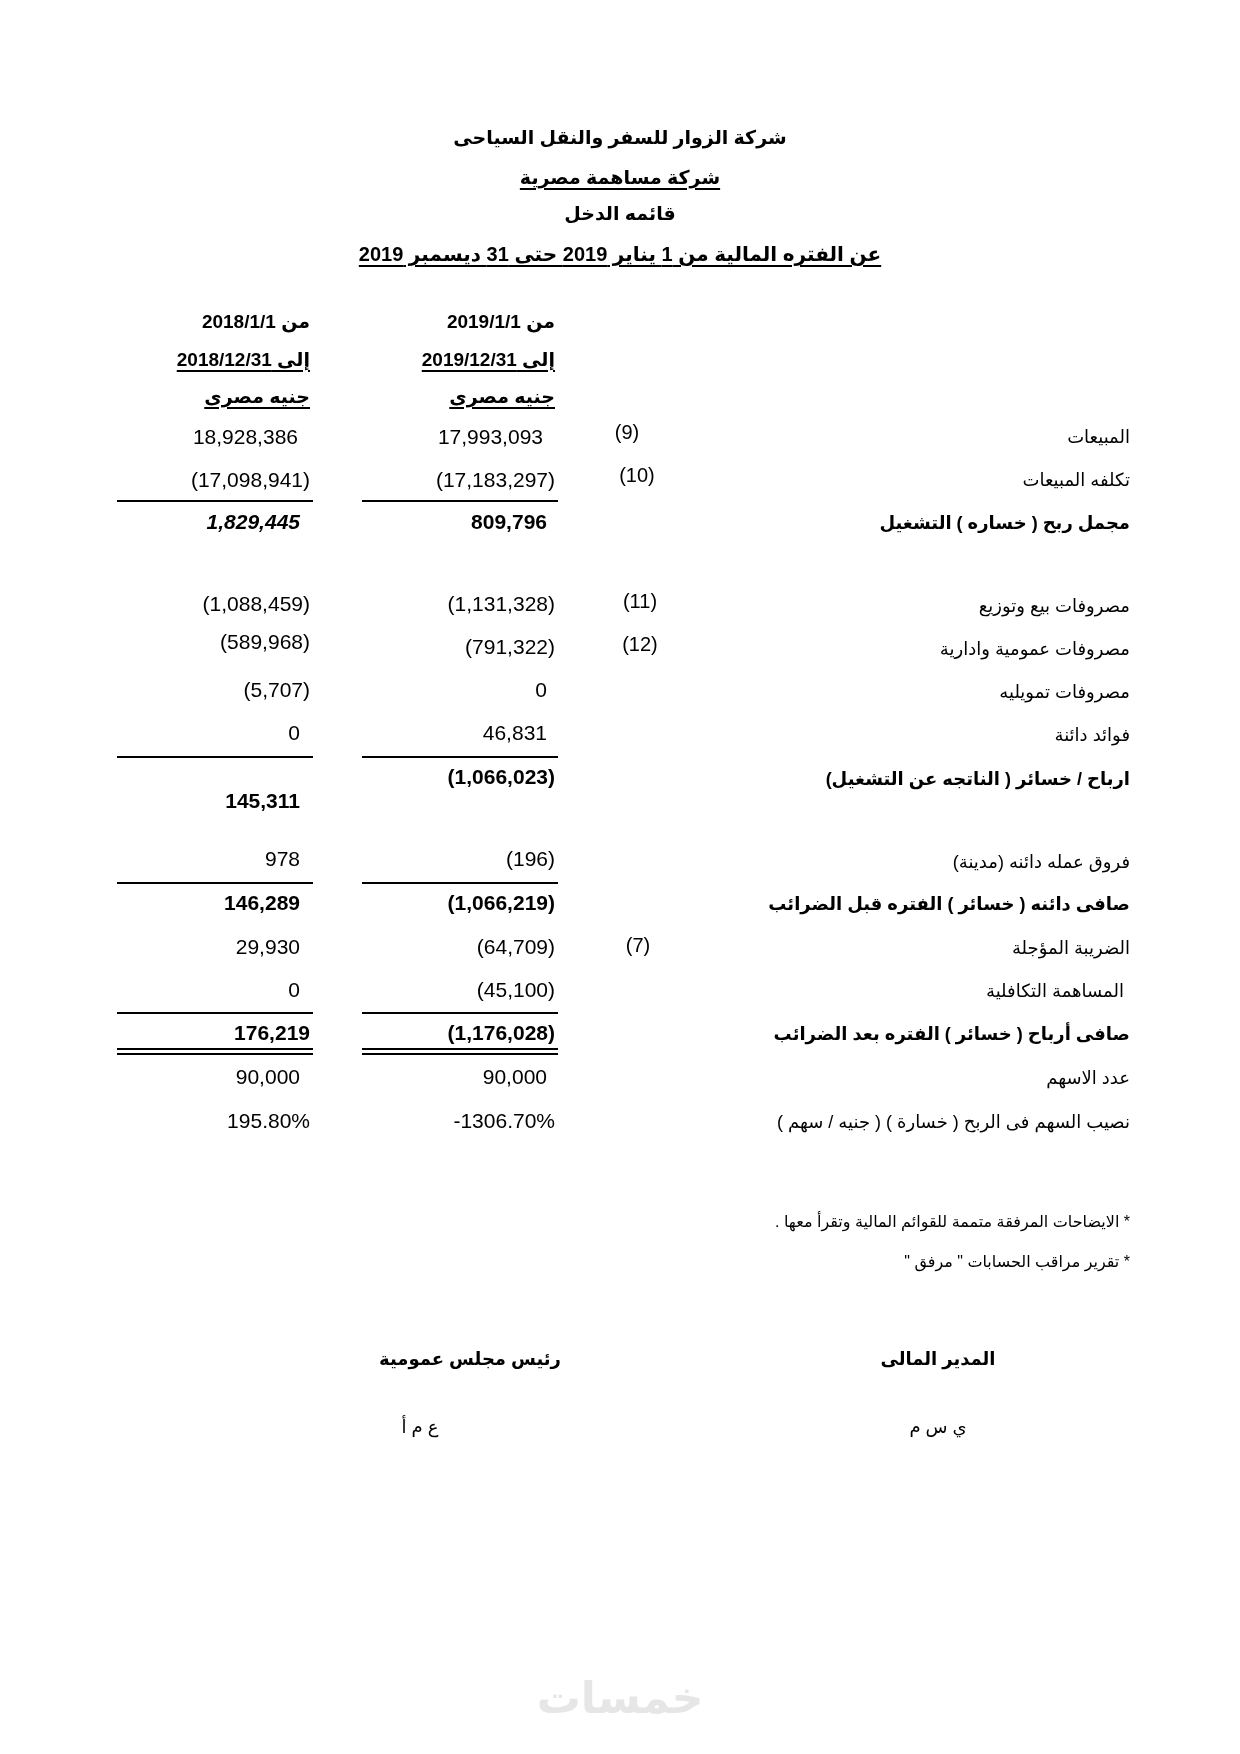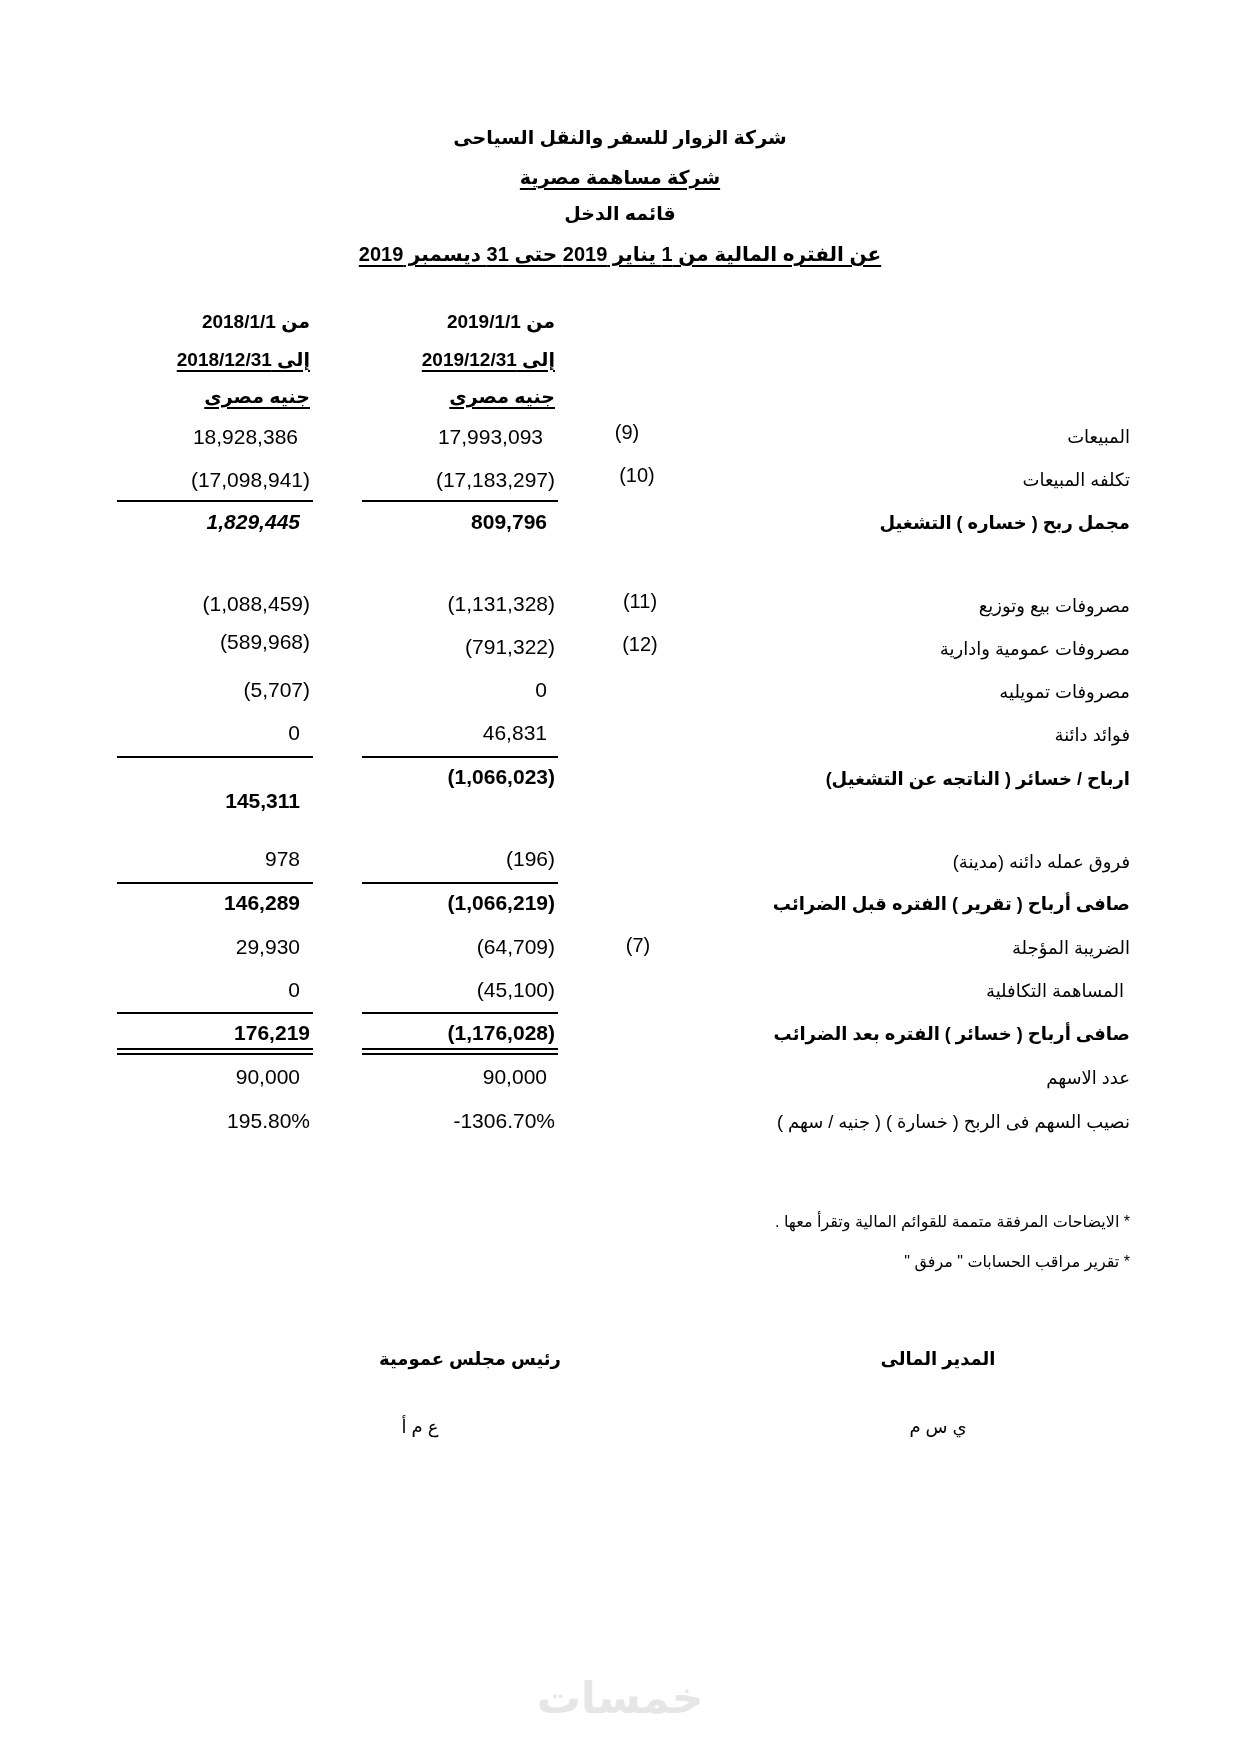--- a/index.html
+++ b/index.html
@@ -79,21 +79,21 @@
 <div class="abs num b" style="top:765px; right:685px;text-align:right;">(1,066,023)</div>
 <div class="abs num b" style="top:765px; right:940px;margin-top:24px;">145,311</div>
 
 <div class="abs lbl" style="top:851px;">فروق عمله دائنه  (مدينة)</div>
 <div class="abs num" style="top:847px; right:685px;">(196)</div>
 <div class="abs num" style="top:847px; right:940px;">978</div>
 
 <div class="rule" style="top:882px; left:117px; width:196px;"></div>
 <div class="rule" style="top:882px; left:362px; width:196px;"></div>
 
-<div class="abs lbl b" style="top:893px;">صافى أرباح ( تقرير ) الفتره قبل الضرائب</div>
+<div class="abs lbl b" style="top:893px;">صافى دائنه ( خسائر ) الفتره قبل الضرائب</div>
 <div class="abs num b" style="top:891px; right:685px;">(1,066,219)</div>
 <div class="abs num b" style="top:891px; right:940px;">146,289</div>
 
 <div class="abs lbl" style="top:937px;">الضريبة المؤجلة</div>
 <div class="abs note" style="top:934px; left:608px;">(7)</div>
 <div class="abs num" style="top:935px; right:685px;">(64,709)</div>
 <div class="abs num" style="top:935px; right:940px;">29,930</div>
 
 <div class="abs lbl" style="top:980px; right:116px;">المساهمة التكافلية</div>
 <div class="abs num" style="top:978px; right:685px;">(45,100)</div>

